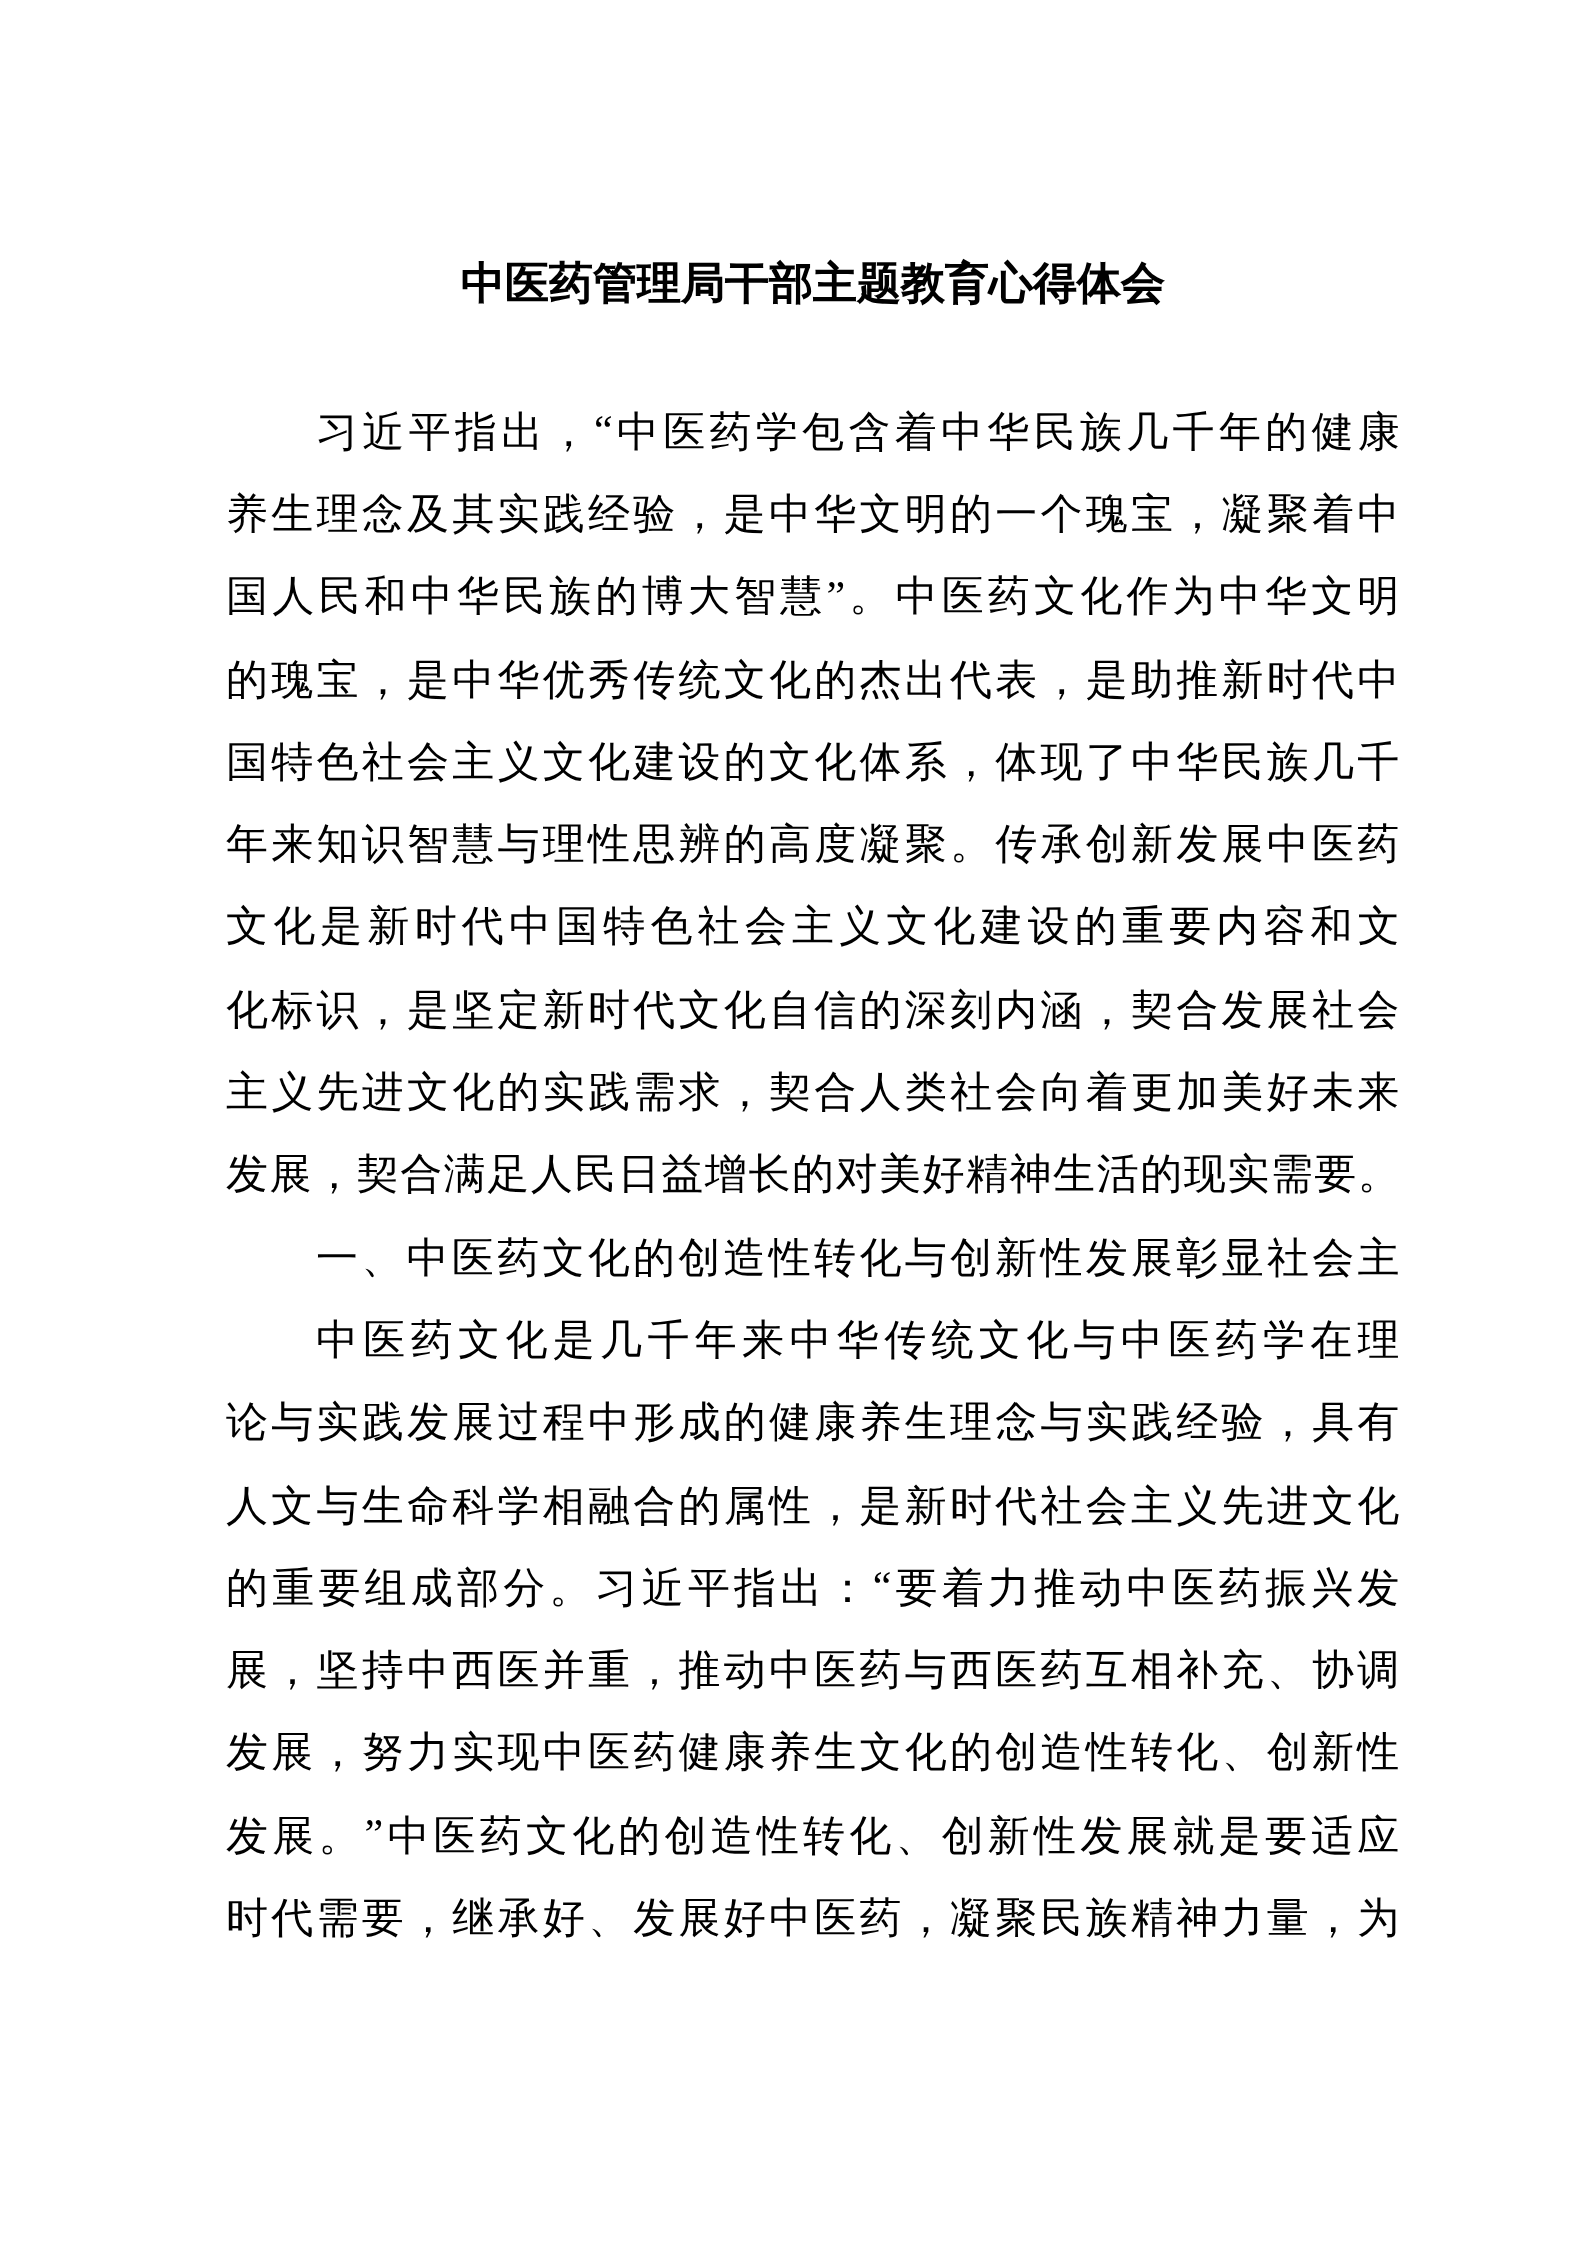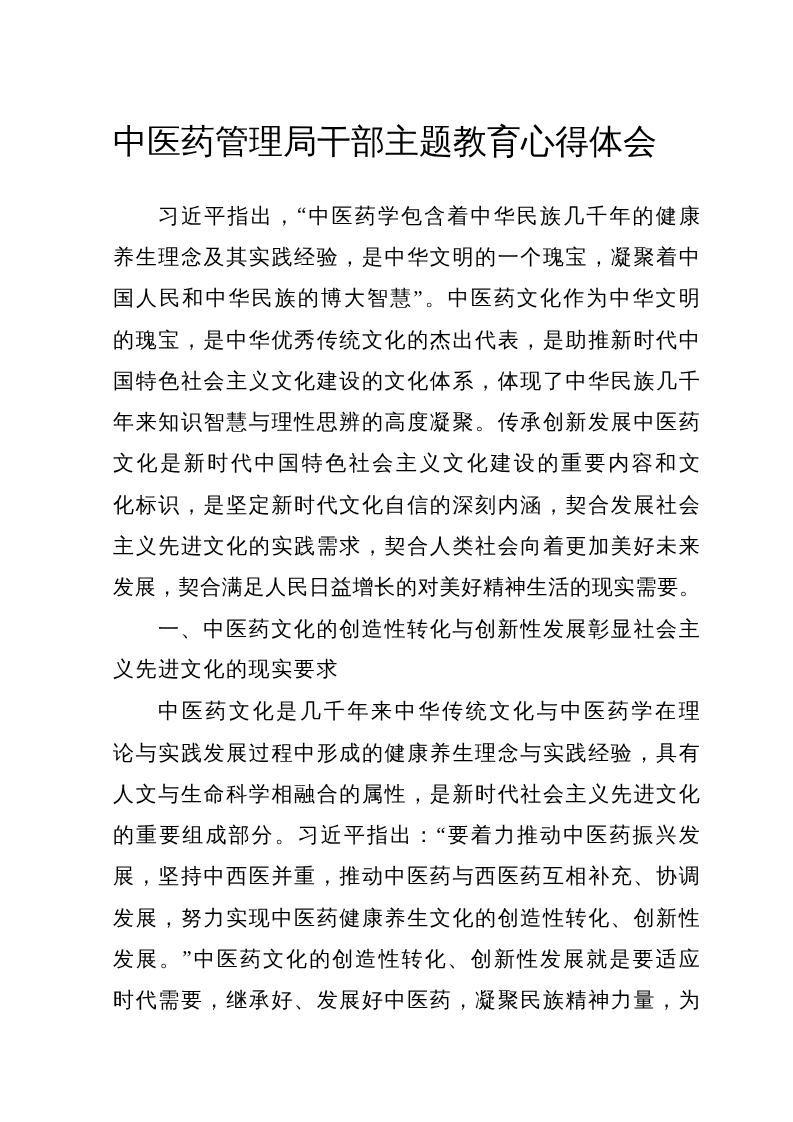--- a/index.html
+++ b/index.html
@@ -18,24 +18,24 @@
     box-sizing: border-box;
   }
   .content {
     position: absolute;
     top: 119px;
     left: 113px;
     width: 587px;
   }
   .title {
     margin: 0 0 30px 0;
-    font-size: 34px;
-    font-weight: 400;
+    font-size: 22px;
+    font-weight: 700;
     line-height: 46px;
-    text-align: left;
+    text-align: center;
     letter-spacing: 0px;
     white-space: nowrap;
   }
   .body-text {
     font-size: 21px;
   }
   .line {
     height: 41.3px;
     display: flex;
     justify-content: space-between;
@@ -62,21 +62,20 @@
         <div class="line"><span>养</span><span>生</span><span>理</span><span>念</span><span>及</span><span>其</span><span>实</span><span>践</span><span>经</span><span>验</span><span>，</span><span>是</span><span>中</span><span>华</span><span>文</span><span>明</span><span>的</span><span>一</span><span>个</span><span>瑰</span><span>宝</span><span>，</span><span>凝</span><span>聚</span><span>着</span><span>中</span></div>
         <div class="line"><span>国</span><span>人</span><span>民</span><span>和</span><span>中</span><span>华</span><span>民</span><span>族</span><span>的</span><span>博</span><span>大</span><span>智</span><span>慧</span><span>”</span><span>。</span><span>中</span><span>医</span><span>药</span><span>文</span><span>化</span><span>作</span><span>为</span><span>中</span><span>华</span><span>文</span><span>明</span></div>
         <div class="line"><span>的</span><span>瑰</span><span>宝</span><span>，</span><span>是</span><span>中</span><span>华</span><span>优</span><span>秀</span><span>传</span><span>统</span><span>文</span><span>化</span><span>的</span><span>杰</span><span>出</span><span>代</span><span>表</span><span>，</span><span>是</span><span>助</span><span>推</span><span>新</span><span>时</span><span>代</span><span>中</span></div>
         <div class="line"><span>国</span><span>特</span><span>色</span><span>社</span><span>会</span><span>主</span><span>义</span><span>文</span><span>化</span><span>建</span><span>设</span><span>的</span><span>文</span><span>化</span><span>体</span><span>系</span><span>，</span><span>体</span><span>现</span><span>了</span><span>中</span><span>华</span><span>民</span><span>族</span><span>几</span><span>千</span></div>
         <div class="line"><span>年</span><span>来</span><span>知</span><span>识</span><span>智</span><span>慧</span><span>与</span><span>理</span><span>性</span><span>思</span><span>辨</span><span>的</span><span>高</span><span>度</span><span>凝</span><span>聚</span><span>。</span><span>传</span><span>承</span><span>创</span><span>新</span><span>发</span><span>展</span><span>中</span><span>医</span><span>药</span></div>
         <div class="line"><span>文</span><span>化</span><span>是</span><span>新</span><span>时</span><span>代</span><span>中</span><span>国</span><span>特</span><span>色</span><span>社</span><span>会</span><span>主</span><span>义</span><span>文</span><span>化</span><span>建</span><span>设</span><span>的</span><span>重</span><span>要</span><span>内</span><span>容</span><span>和</span><span>文</span></div>
         <div class="line"><span>化</span><span>标</span><span>识</span><span>，</span><span>是</span><span>坚</span><span>定</span><span>新</span><span>时</span><span>代</span><span>文</span><span>化</span><span>自</span><span>信</span><span>的</span><span>深</span><span>刻</span><span>内</span><span>涵</span><span>，</span><span>契</span><span>合</span><span>发</span><span>展</span><span>社</span><span>会</span></div>
         <div class="line"><span>主</span><span>义</span><span>先</span><span>进</span><span>文</span><span>化</span><span>的</span><span>实</span><span>践</span><span>需</span><span>求</span><span>，</span><span>契</span><span>合</span><span>人</span><span>类</span><span>社</span><span>会</span><span>向</span><span>着</span><span>更</span><span>加</span><span>美</span><span>好</span><span>未</span><span>来</span></div>
         <div class="line"><span>发</span><span>展</span><span>，</span><span>契</span><span>合</span><span>满</span><span>足</span><span>人</span><span>民</span><span>日</span><span>益</span><span>增</span><span>长</span><span>的</span><span>对</span><span>美</span><span>好</span><span>精</span><span>神</span><span>生</span><span>活</span><span>的</span><span>现</span><span>实</span><span>需</span><span>要</span><span>。</span></div>
         <div class="line indent"><span>一</span><span>、</span><span>中</span><span>医</span><span>药</span><span>文</span><span>化</span><span>的</span><span>创</span><span>造</span><span>性</span><span>转</span><span>化</span><span>与</span><span>创</span><span>新</span><span>性</span><span>发</span><span>展</span><span>彰</span><span>显</span><span>社</span><span>会</span><span>主</span></div>
-        <div class="line last">义先进文化的现实要求</div>
         <div class="line indent"><span>中</span><span>医</span><span>药</span><span>文</span><span>化</span><span>是</span><span>几</span><span>千</span><span>年</span><span>来</span><span>中</span><span>华</span><span>传</span><span>统</span><span>文</span><span>化</span><span>与</span><span>中</span><span>医</span><span>药</span><span>学</span><span>在</span><span>理</span></div>
         <div class="line"><span>论</span><span>与</span><span>实</span><span>践</span><span>发</span><span>展</span><span>过</span><span>程</span><span>中</span><span>形</span><span>成</span><span>的</span><span>健</span><span>康</span><span>养</span><span>生</span><span>理</span><span>念</span><span>与</span><span>实</span><span>践</span><span>经</span><span>验</span><span>，</span><span>具</span><span>有</span></div>
         <div class="line"><span>人</span><span>文</span><span>与</span><span>生</span><span>命</span><span>科</span><span>学</span><span>相</span><span>融</span><span>合</span><span>的</span><span>属</span><span>性</span><span>，</span><span>是</span><span>新</span><span>时</span><span>代</span><span>社</span><span>会</span><span>主</span><span>义</span><span>先</span><span>进</span><span>文</span><span>化</span></div>
         <div class="line"><span>的</span><span>重</span><span>要</span><span>组</span><span>成</span><span>部</span><span>分</span><span>。</span><span>习</span><span>近</span><span>平</span><span>指</span><span>出</span><span>：</span><span>“</span><span>要</span><span>着</span><span>力</span><span>推</span><span>动</span><span>中</span><span>医</span><span>药</span><span>振</span><span>兴</span><span>发</span></div>
         <div class="line"><span>展</span><span>，</span><span>坚</span><span>持</span><span>中</span><span>西</span><span>医</span><span>并</span><span>重</span><span>，</span><span>推</span><span>动</span><span>中</span><span>医</span><span>药</span><span>与</span><span>西</span><span>医</span><span>药</span><span>互</span><span>相</span><span>补</span><span>充</span><span>、</span><span>协</span><span>调</span></div>
         <div class="line"><span>发</span><span>展</span><span>，</span><span>努</span><span>力</span><span>实</span><span>现</span><span>中</span><span>医</span><span>药</span><span>健</span><span>康</span><span>养</span><span>生</span><span>文</span><span>化</span><span>的</span><span>创</span><span>造</span><span>性</span><span>转</span><span>化</span><span>、</span><span>创</span><span>新</span><span>性</span></div>
         <div class="line"><span>发</span><span>展</span><span>。</span><span>”</span><span>中</span><span>医</span><span>药</span><span>文</span><span>化</span><span>的</span><span>创</span><span>造</span><span>性</span><span>转</span><span>化</span><span>、</span><span>创</span><span>新</span><span>性</span><span>发</span><span>展</span><span>就</span><span>是</span><span>要</span><span>适</span><span>应</span></div>
         <div class="line"><span>时</span><span>代</span><span>需</span><span>要</span><span>，</span><span>继</span><span>承</span><span>好</span><span>、</span><span>发</span><span>展</span><span>好</span><span>中</span><span>医</span><span>药</span><span>，</span><span>凝</span><span>聚</span><span>民</span><span>族</span><span>精</span><span>神</span><span>力</span><span>量</span><span>，</span><span>为</span></div>
       </div>
   </div>

